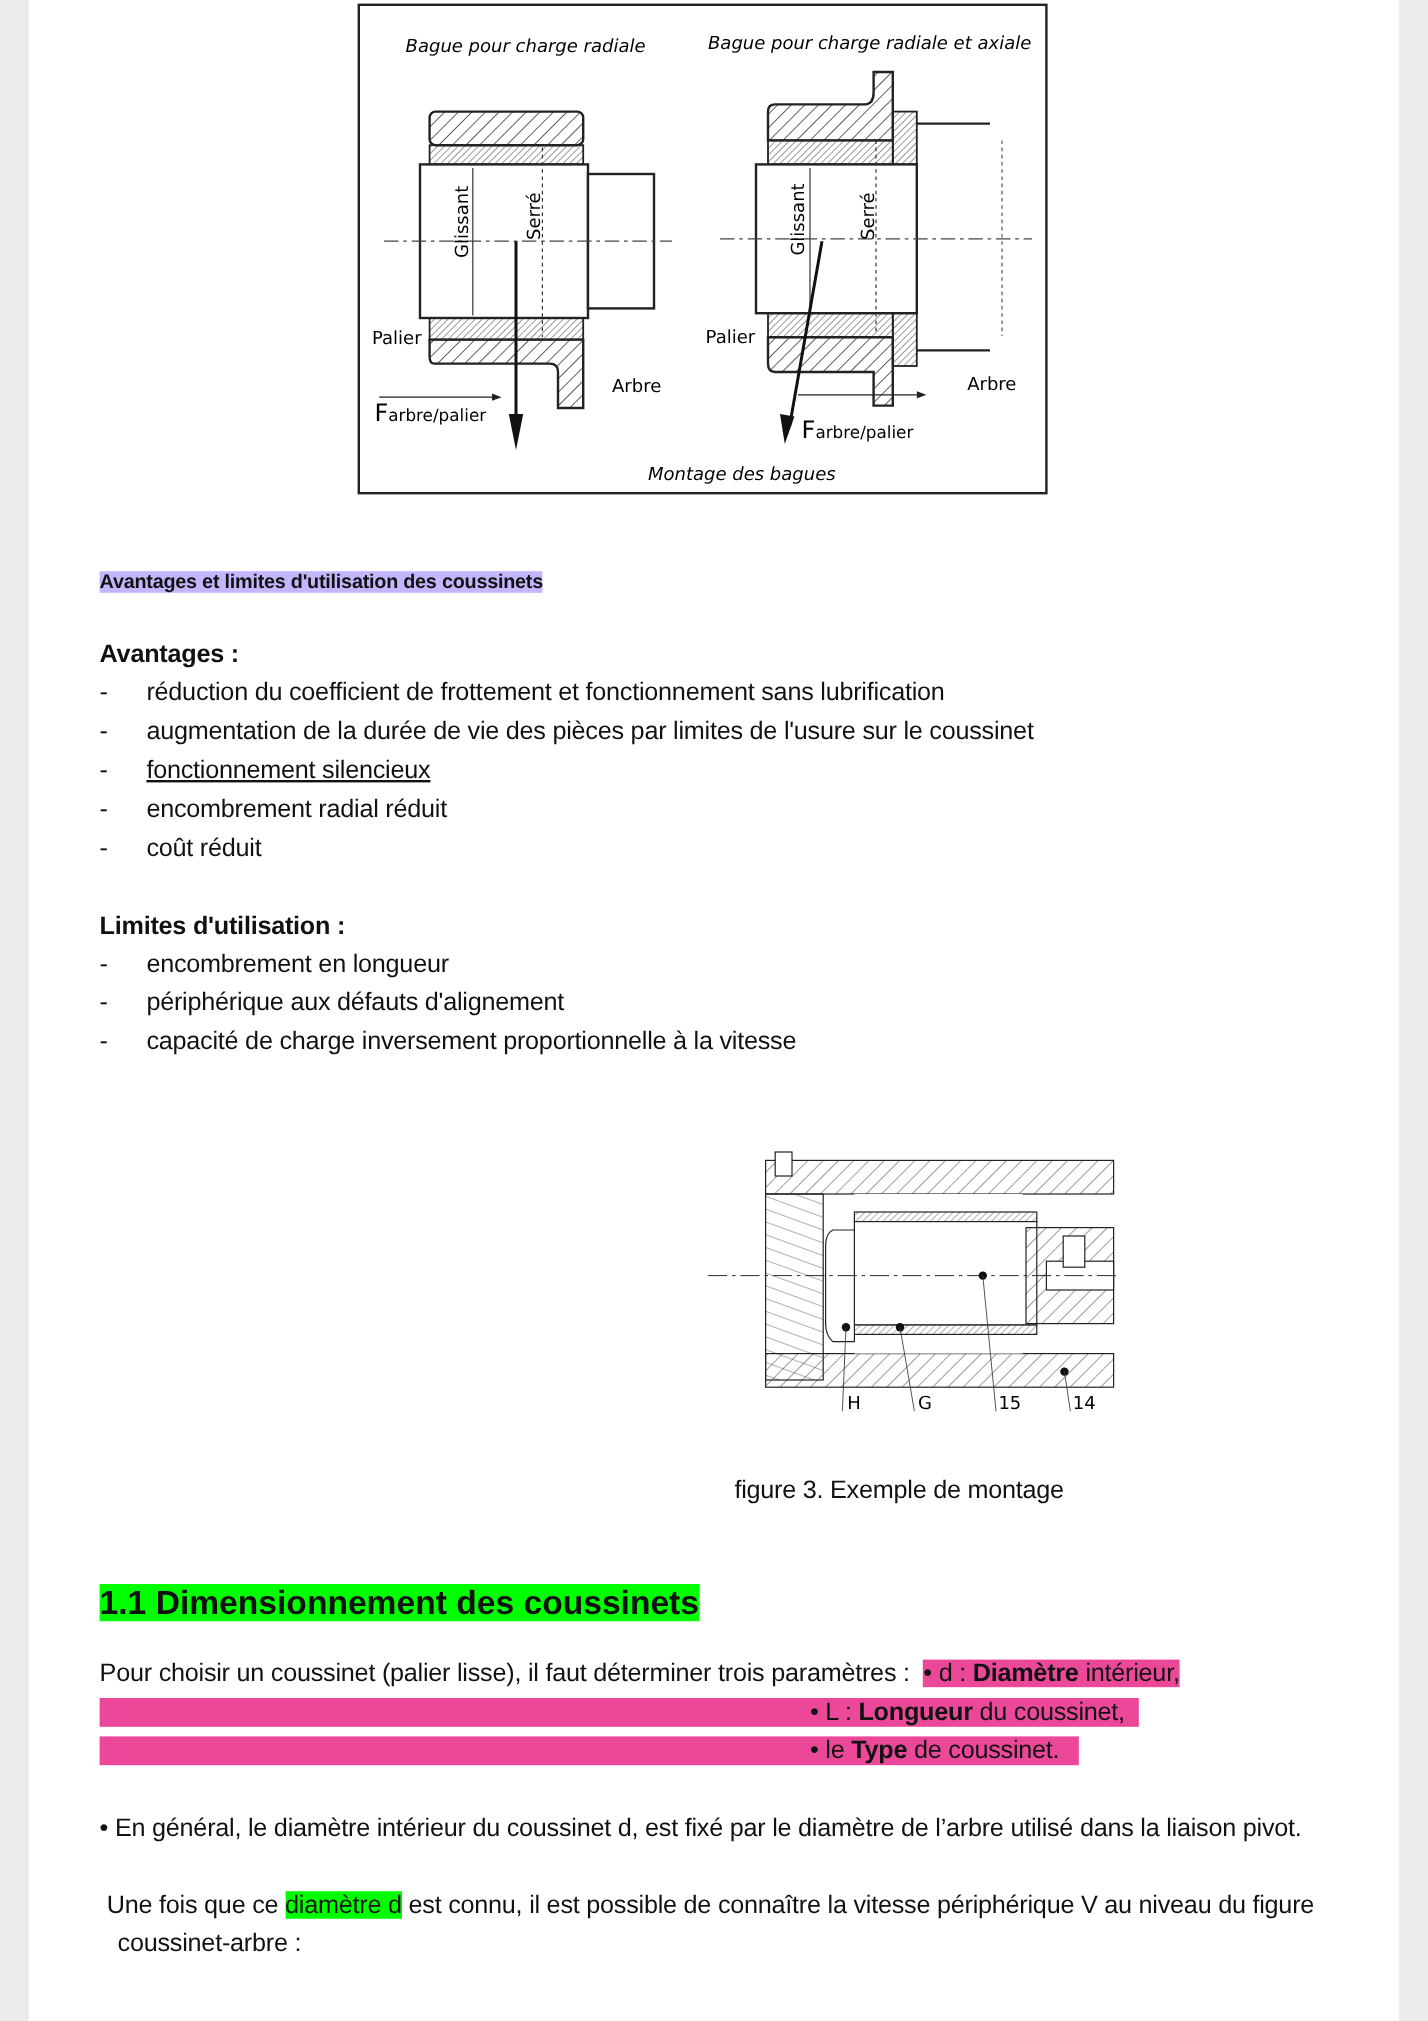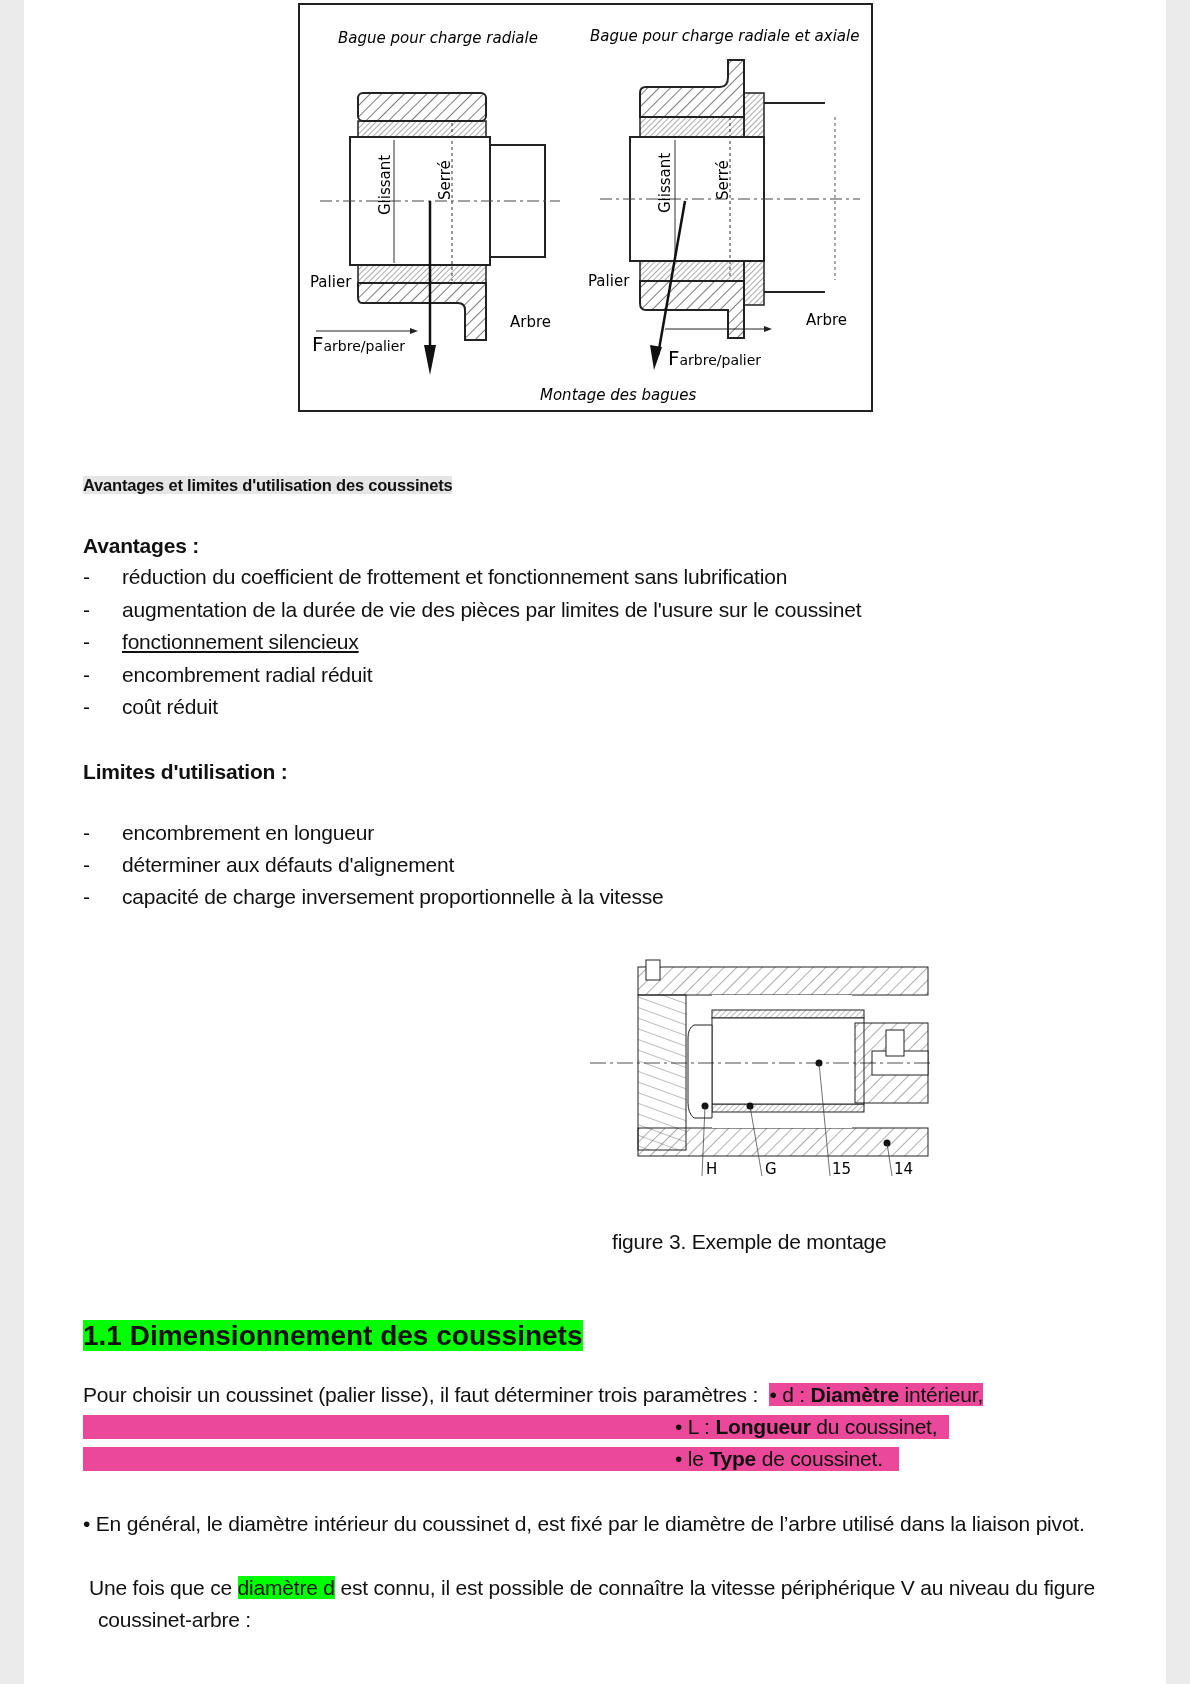--- a/index.html
+++ b/index.html
@@ -1,21 +1,21 @@
 <!DOCTYPE html>
 <html><head>
 <meta charset="utf-8">
 <style>
   html,body{margin:0;padding:0;}
   body{width:1190px;height:1684px;background:#ebebeb;position:relative;overflow:hidden;
        font-family:"Liberation Sans", sans-serif;color:#111;}
   .page{position:absolute;left:24px;top:0;width:1142px;height:1684px;background:#fff;}
   .abs{position:absolute;}
   .txt{font-size:21px;line-height:24px;white-space:nowrap;letter-spacing:-0.2px;}
-  .hl-cyan{background:#e5e5e5;}
+  .hl-cyan{background:#c4b5fd;}
   .hl-yellow{background:#ec4899;}
   .hl-green{background:#00ff00;}
   .fig1{left:274px;top:3px;width:575px;height:409px;border:2px solid #222;box-sizing:border-box;}
   .fig2{left:566px;top:948px;width:340px;height:240px;}
   .dash{display:inline-block;width:39px;}
   .ital{font-family:"DejaVu Sans", sans-serif;font-style:italic;font-size:15px;}
   .lbl{font-family:"DejaVu Sans", sans-serif;font-size:15px;}
 </style>
 </head>
 <body>
@@ -93,22 +93,22 @@
   <div class="abs" style="left:59px;top:565px;">
     <div class="txt" style="height:32.5px;"><span class="dash">-</span><span>réduction du coefficient de frottement et fonctionnement sans lubrification</span></div>
     <div class="txt" style="height:32.5px;"><span class="dash">-</span><span>augmentation de la durée de vie des pièces par limites de l'usure sur le coussinet</span></div>
     <div class="txt" style="height:32.5px;text-decoration:underline;"><span class="dash">-</span><span>fonctionnement silencieux</span></div>
     <div class="txt" style="height:32.5px;"><span class="dash">-</span><span>encombrement radial réduit</span></div>
     <div class="txt" style="height:32.5px;"><span class="dash">-</span><span>coût réduit</span></div>
   </div>
 
   <div class="abs txt" style="left:59px;top:760px;font-weight:bold;">Limites d'utilisation :</div>
   <div class="abs" style="left:59px;top:792px;">
-    <div class="txt" style="height:32px;margin-top:29px;"><span class="dash">-</span><span>encombrement en longueur</span></div>
-    <div class="txt" style="height:32px;"><span class="dash">-</span><span>déterminer aux défauts d'alignement</span></div>
+    <div class="txt" style="height:32px;"><span class="dash">-</span><span>encombrement en longueur</span></div>
+    <div class="txt" style="height:32px;"><span class="dash">-</span><span>périphérique aux défauts d'alignement</span></div>
     <div class="txt" style="height:32px;"><span class="dash">-</span><span>capacité de charge inversement proportionnelle à la vitesse</span></div>
   </div>
 
   <div class="abs fig2">
     <svg width="340" height="240" viewBox="0 0 340 240">
       <defs>
         <pattern id="h3" width="9" height="9" patternUnits="userSpaceOnUse" patternTransform="rotate(45)">
           <line x1="0" y1="0" x2="0" y2="9" stroke="#333" stroke-width="0.8"></line>
         </pattern>
         <pattern id="h4" width="4" height="4" patternUnits="userSpaceOnUse" patternTransform="rotate(45)">

